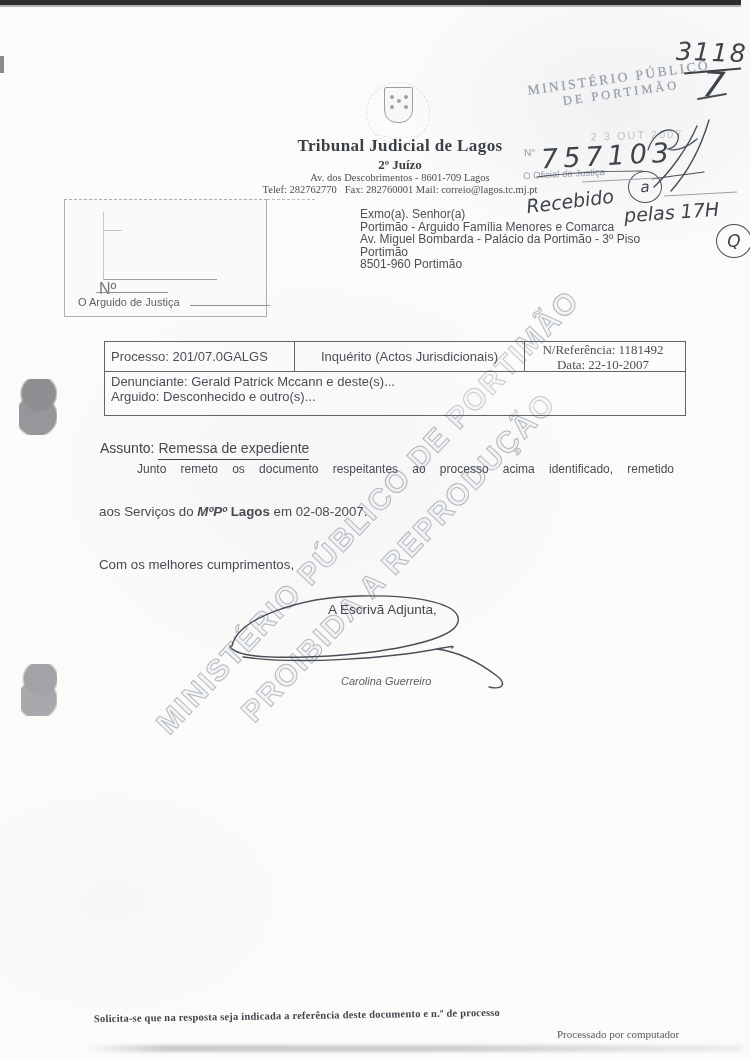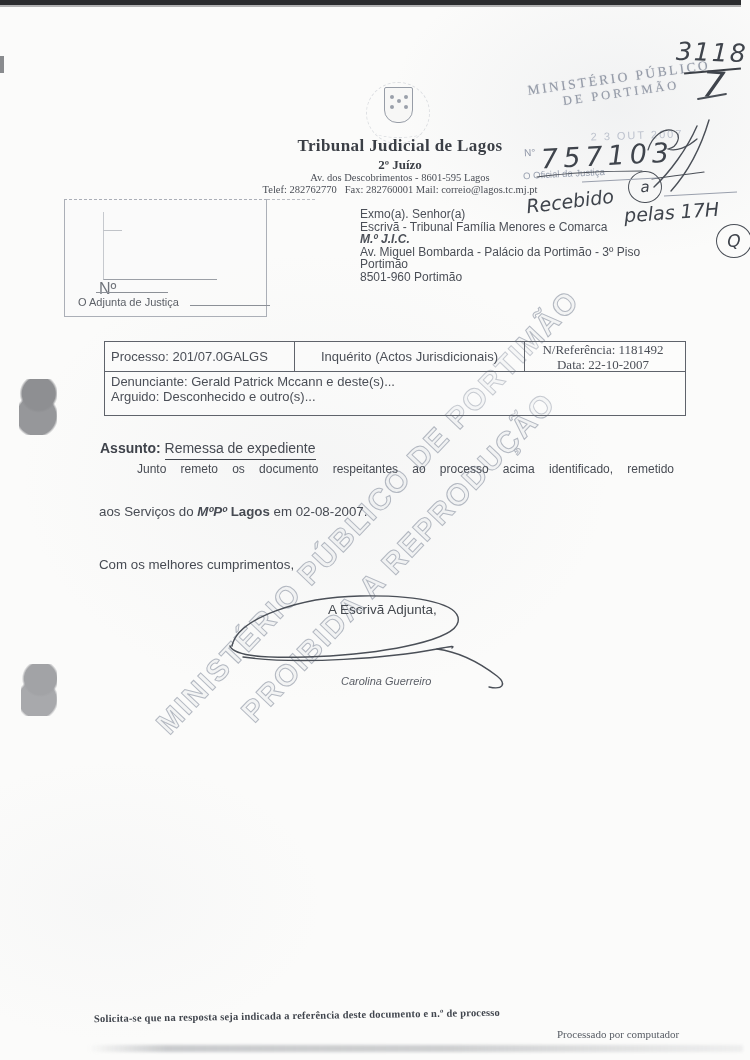--- a/index.html
+++ b/index.html
@@ -79,21 +79,21 @@
   #case-table{left:104px;top:341px;width:582px;border:1px solid #5f636b;background:rgba(255,255,255,.25);font-size:13px;color:#4b4f57;}
   #table-row1{display:flex;border-bottom:1px solid #5f636b;height:30px;}
   #cell-processo{width:190px;border-right:1px solid #5f636b;display:flex;align-items:center;padding-left:6px;}
   #cell-inquerito{width:230px;border-right:1px solid #5f636b;display:flex;align-items:center;justify-content:center;}
   #cell-ref{width:160px;text-align:center;padding:1px 4px 0 0;line-height:14.5px;font-family:Liberation Serif, serif;}
   #table-row2{position:relative;height:43px;padding:3px 0 0 6px;line-height:14.5px;border-bottom:none;}
   #table-row2::after{content:"";position:absolute;left:-1px;bottom:-1px;height:1px;width:583px;
     background:linear-gradient(to right,#5f636b 0%,#5f636b 72%,rgba(95,99,107,0) 93%);}
   
   #subject-line{left:100px;top:440px;font-size:14px;}
-  #subject-label{font-weight:bold;color:#3f434b;}
+  #subject-label{font-weight:normal;color:#3f434b;}
   #subject-value{border-bottom:1.6px solid #41454d;padding-bottom:3px;}
   #body-line1{left:99px;top:462px;width:575px;font-size:12px;text-align:justify;text-align-last:justify;text-indent:38px;}
   #body-line2{left:99px;top:504px;width:575px;font-size:13.3px;}
   .b{font-weight:bold;}.bi{font-weight:bold;font-style:italic;}
   #closing{left:99px;top:557px;font-size:13.3px;}
   #signature-role{left:328px;top:602px;font-size:13.5px;color:#45494f;}
   #signature-name{left:341px;top:675px;font-size:11px;font-style:italic;color:#5a5e66;}
   
   .wm{transform-origin:0 50%;transform:rotate(-46.5deg);font-weight:bold;font-size:30px;letter-spacing:2px;
     color:rgba(199,204,213,.14);-webkit-text-stroke:1px rgba(156,163,175,.75);white-space:nowrap;}
@@ -120,21 +120,21 @@
   <div class="abs wm" id="wm1">MINISTÉRIO PÚBLICO DE PORTIMÃO</div>
   <div class="abs wm" id="wm2">PROIBIDA A REPRODUÇÃO</div>
 
   <div class="abs" id="emblem-halo"></div>
   <div class="abs" id="emblem-shield"></div>
   <div class="abs" id="emblem-dots"></div>
   <div class="abs" id="emblem-base"></div>
 
   <div class="abs hdr" id="court-name">Tribunal Judicial de Lagos</div>
   <div class="abs hdr" id="court-division">2º Juízo</div>
-  <div class="abs hdr" id="court-address">Av. dos Descobrimentos - 8601-595 Lagos</div>
+  <div class="abs hdr" id="court-address">Av. dos Descobrimentos - 8601-709 Lagos</div>
   <div class="abs hdr" id="court-contacts">Telef: 282762770   Fax: 282760001 Mail: correio@lagos.tc.mj.pt</div>
 
   <div class="abs" id="mp-stamp">
     <div class="s1">MINISTÉRIO PÚBLICO</div>
     <div class="s2">DE PORTIMÃO</div>
   </div>
   <div class="abs" id="date-stamp">2 3 OUT 2007</div>
   <div class="abs hand" id="corner-number">3118</div>
   <div class="abs" id="corner-underline"></div>
   <div class="abs hand" id="corner-denominator">7</div>
@@ -145,34 +145,33 @@
   <div class="abs hand" id="received-time">pelas 17H</div>
   <div class="abs circle" id="rubric-a">
     <span class="hand">a</span>
   </div>
   <div class="abs circle" id="rubric-q">
     <span class="hand">Q</span>
   </div>
 
   <div class="abs" id="recipient">
     <div>Exmo(a). Senhor(a)</div>
-    <div>Escrivã - Tribunal Família Menores e Comarca</div>
-    <div class="it">M.º J.I.C.</div>
+    <div>Portimão - Arguido Família Menores e Comarca</div>
     <div>Av. Miguel Bombarda - Palácio da Portimão - 3º Piso</div>
     <div>Portimão</div>
     <div>8501-960 Portimão</div>
   </div>
 
   <div class="abs" id="official-box"></div>
   <div class="abs" id="box-top-ext"></div>
   <div class="abs" id="box-inner-l"></div>
   <div class="abs" id="box-inner-tick"></div>
   <div class="abs" id="box-no-label">Nº</div>
   <div class="abs" id="box-no-line"></div>
-  <div class="abs" id="box-officer-label">O Adjunta de Justiça</div>
+  <div class="abs" id="box-officer-label">O Arguido de Justiça</div>
   <div class="abs" id="box-officer-line"></div>
 
   <div class="abs" id="case-table">
     <div id="table-row1">
       <div id="cell-processo">Processo: 201/07.0GALGS</div>
       <div id="cell-inquerito">Inquérito (Actos Jurisdicionais)</div>
       <div id="cell-ref">
         <div>N/Referência: 1181492</div>
         <div>Data: 22-10-2007</div>
       </div>

